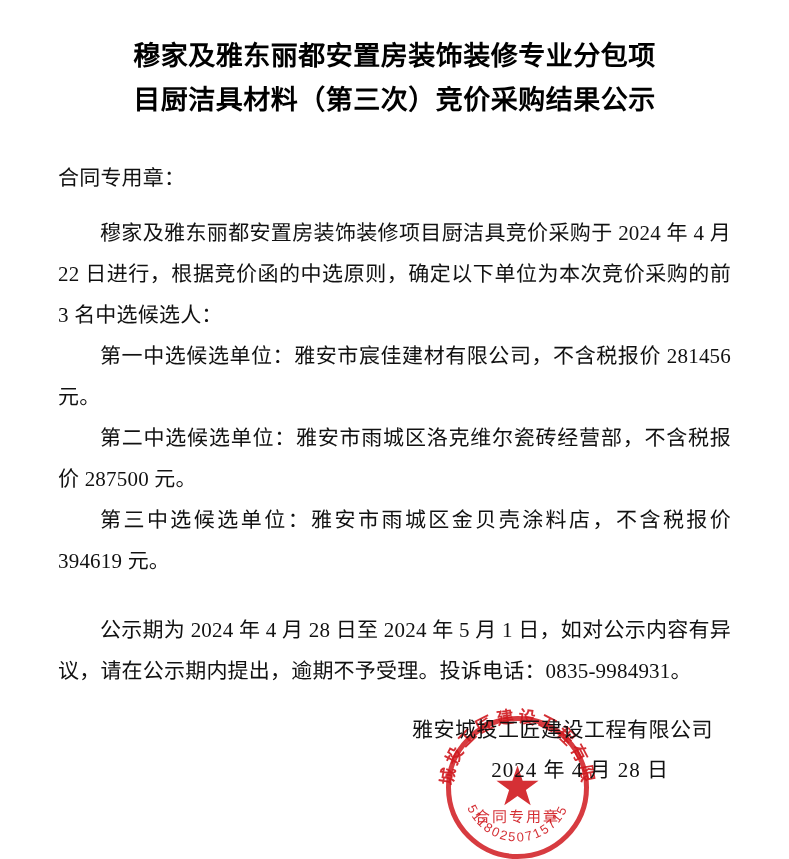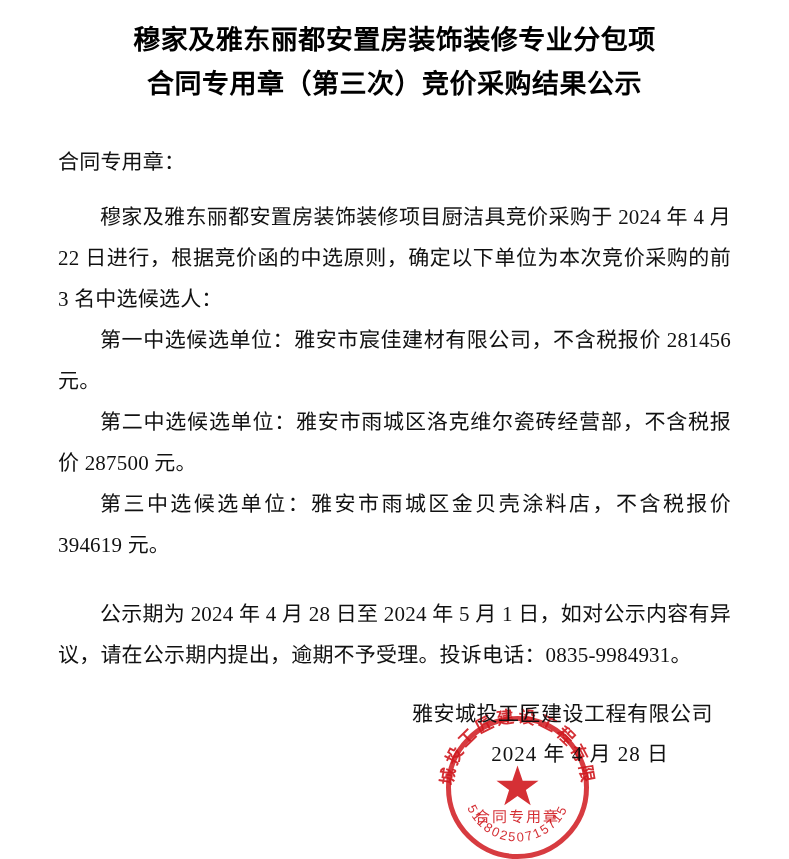--- a/index.html
+++ b/index.html
@@ -13,21 +13,21 @@
     position: relative;
     overflow: hidden;
     font-family: "Liberation Serif", "DejaVu Serif", serif;
     color: #111111;
   }
   .page {
     position: relative;
     width: 789px;
     height: 859px;
     box-sizing: border-box;
-    padding: 8px 58px 0 58px;
+    padding: 24px 58px 0 58px;
   }
   .doc-title {
     font-family: "Liberation Sans", "DejaVu Sans", sans-serif;
     font-weight: bold;
     font-size: 27px;
     line-height: 44px;
     text-align: center;
     letter-spacing: 0.5px;
     margin: 10px 0 0 0;
     padding: 0 4px;
@@ -87,21 +87,21 @@
   }
   .seal svg { display: block; }
 </style>
 </head>
 <body>
 
 <div class="page">
 
   <div class="doc-title">
     <span class="title-line">穆家及雅东丽都安置房装饰装修专业分包项</span>
-    <span class="title-line">合同专用章（第三次）竞价采购结果公示</span>
+    <span class="title-line">目厨洁具材料（第三次）竞价采购结果公示</span>
   </div>
 
   <div class="body-block">
 
     <p class="para salutation">合同专用章：</p>
 
     <div class="gap-small"></div>
 
     <p class="para indent">穆家及雅东丽都安置房装饰装修项目厨洁具竞价采购于 2024 年 4 月 22 日进行，根据竞价函的中选原则，确定以下单位为本次竞价采购的前 3 名中选候选人：</p>
 

